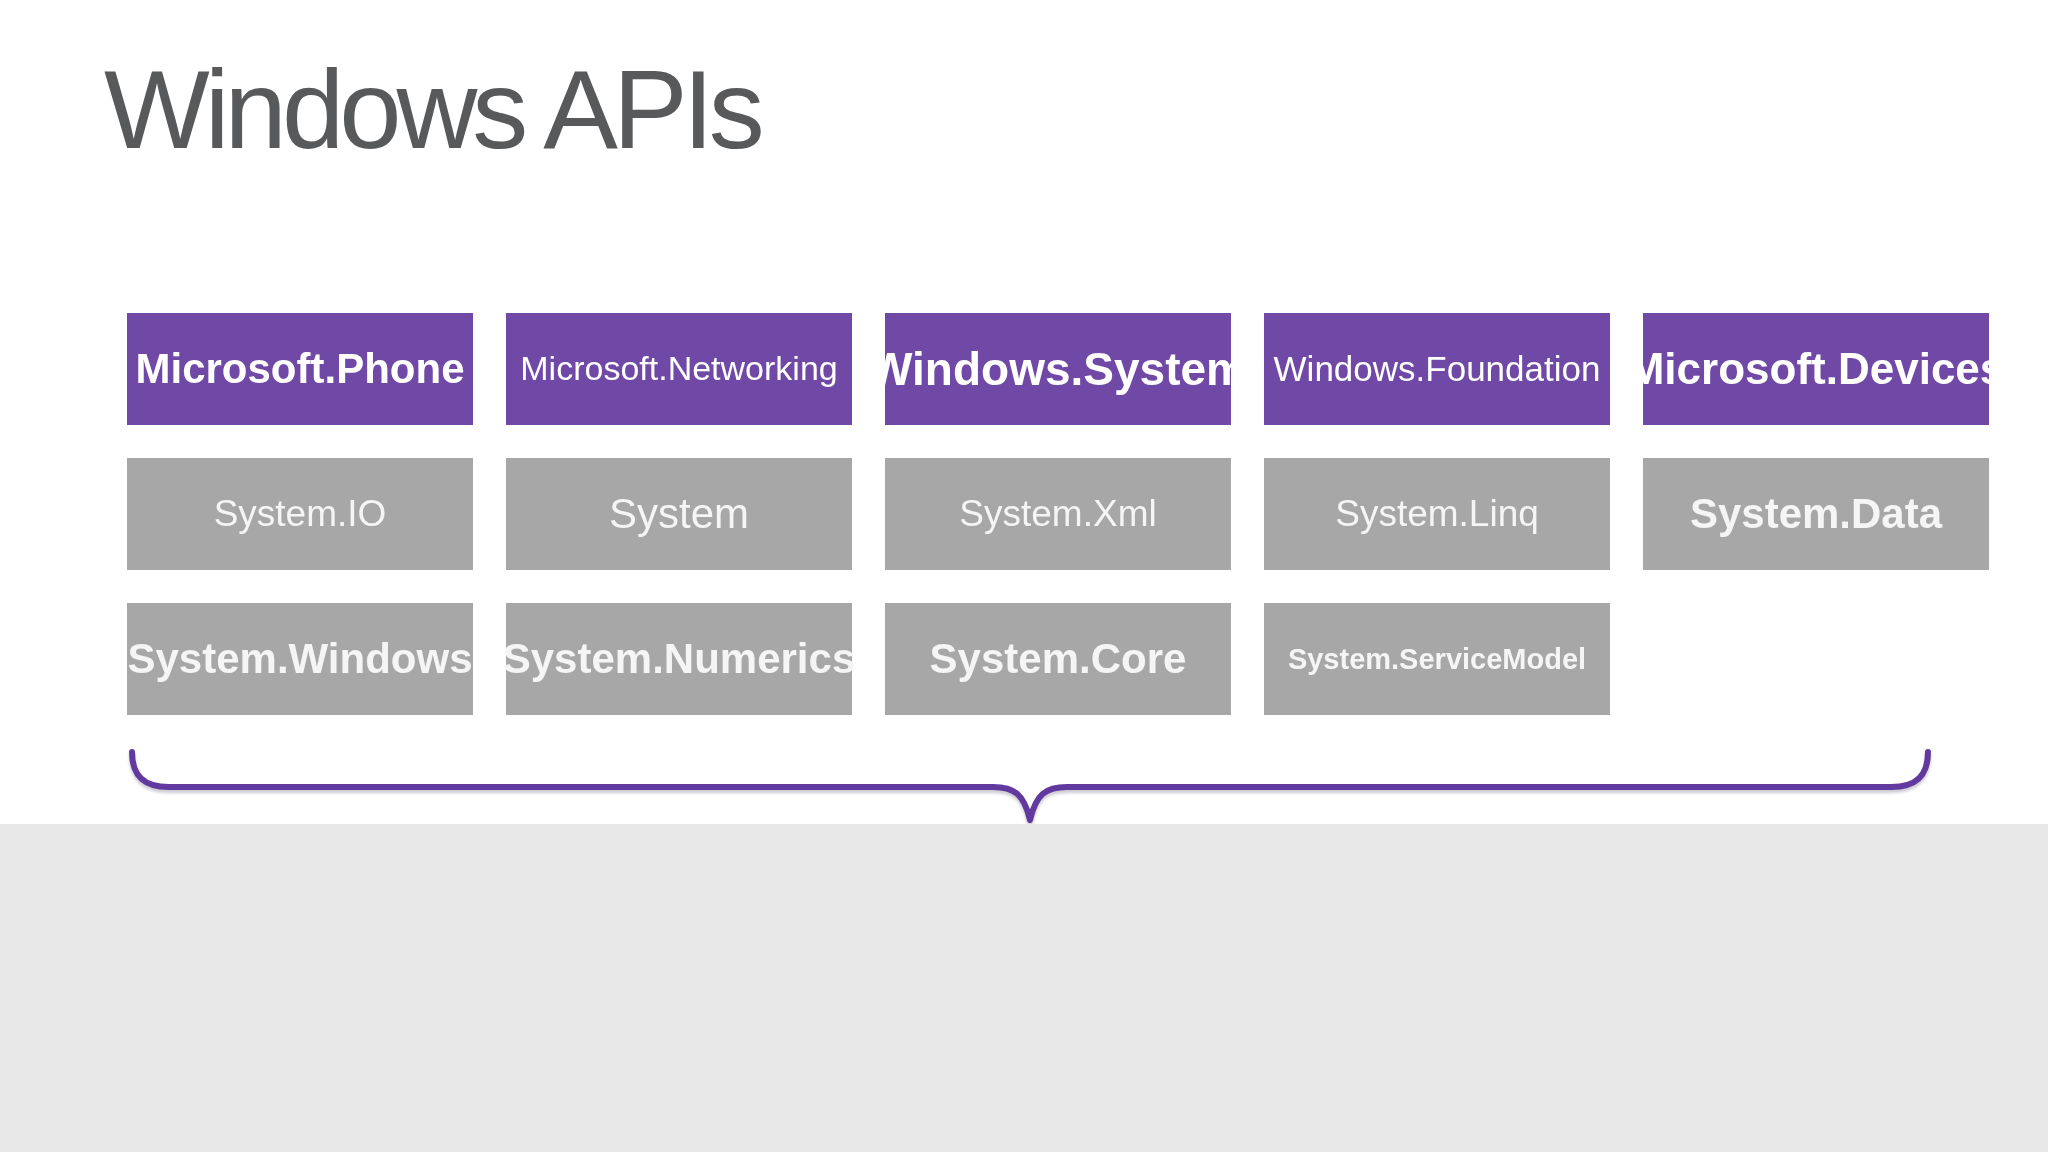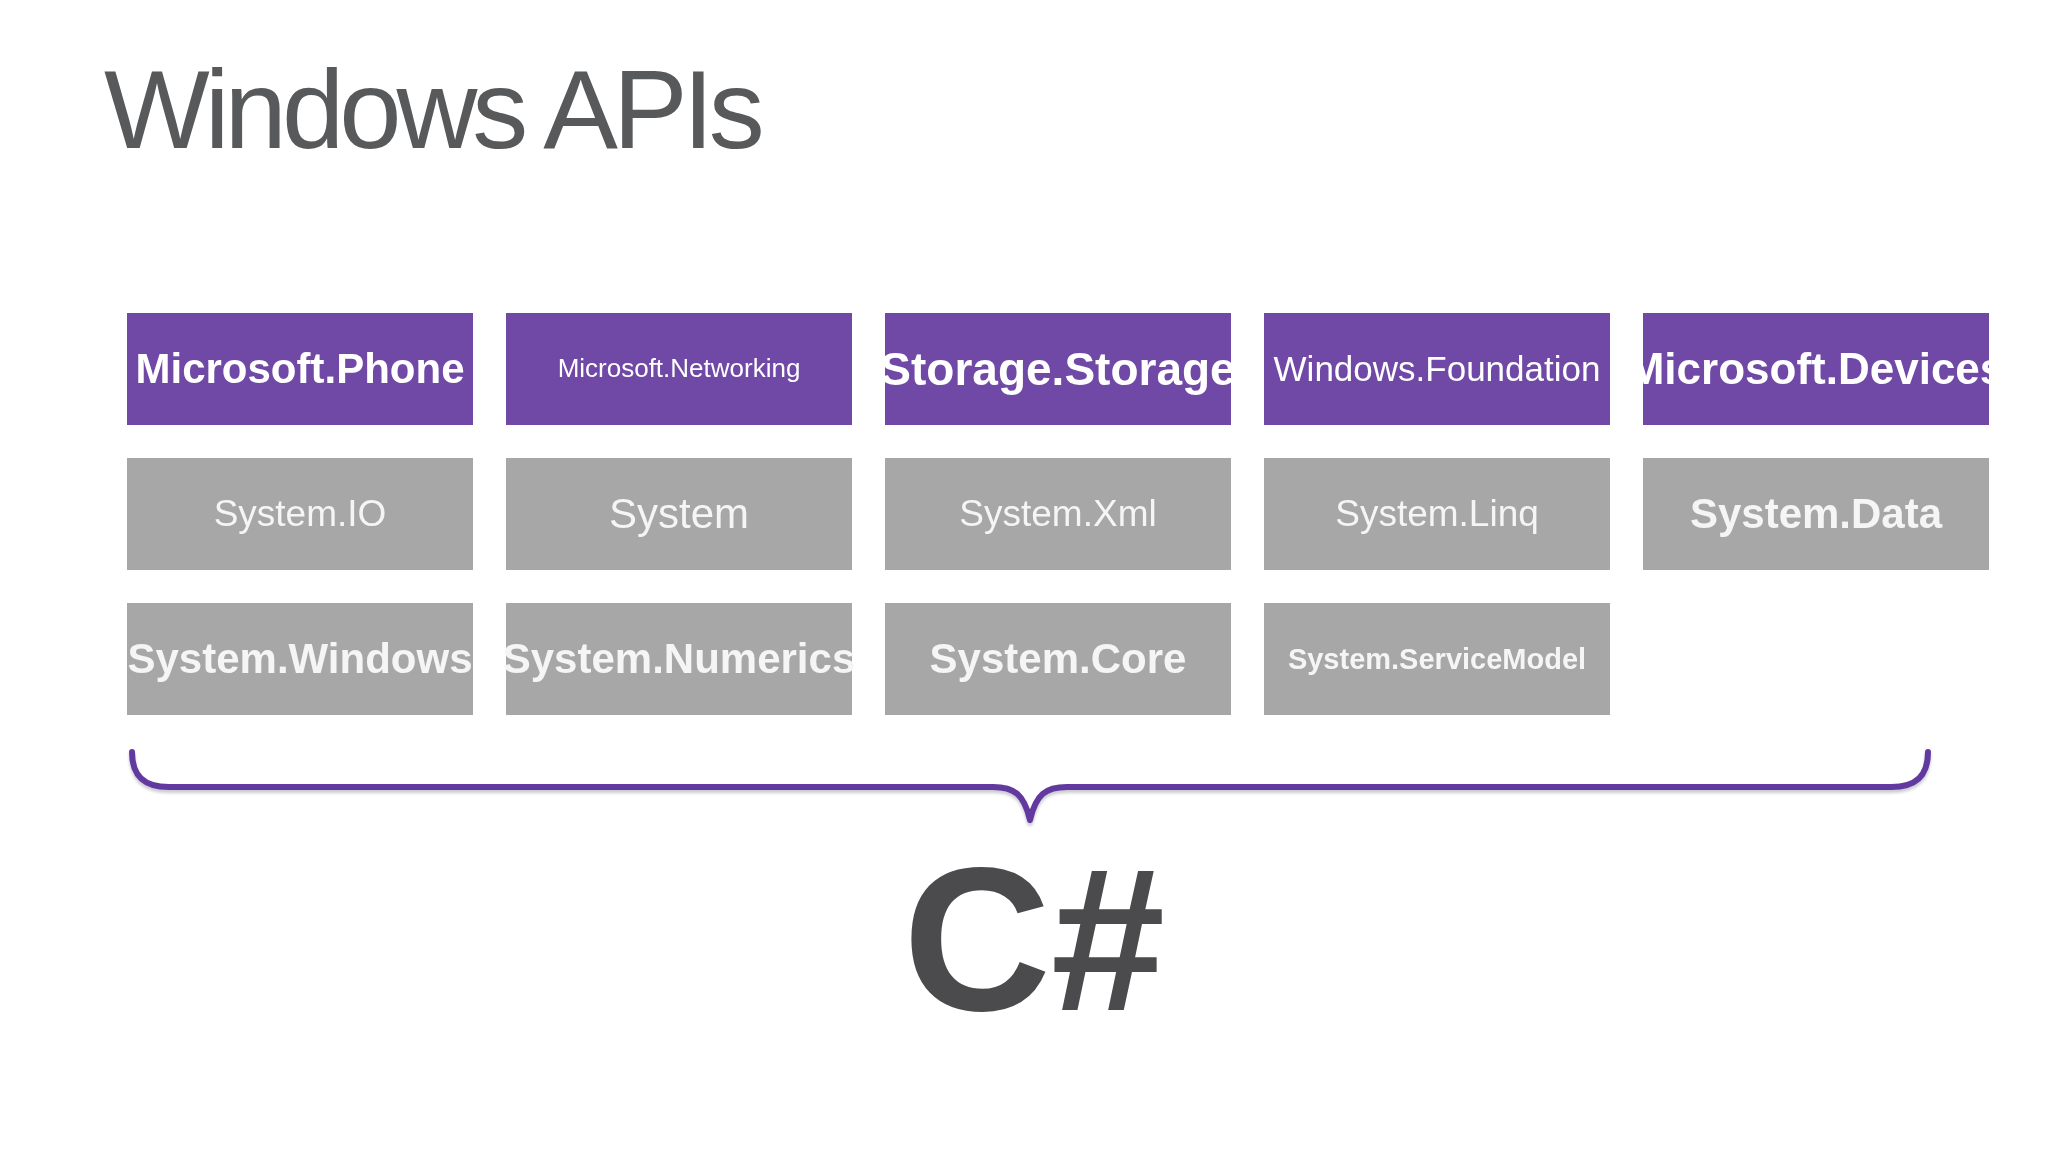--- a/index.html
+++ b/index.html
@@ -10,21 +10,21 @@
     --csharp_text:#4b4b4d;
     --box_text:#ffffff;
     --gray_box_text:#f5f5f5;
     --background:#ffffff;
   }
   *{box-sizing:border-box;margin:0;padding:0;}
   html,body{background:#e8e8e8;}
   body{font-family:"Liberation Sans","DejaVu Sans",sans-serif;}
   .slide{
     position:relative;
-    width:2048px;height:1152px;
+    width:2048px;height:824px;
     background:var(--background);
     overflow:hidden;
   }
   .slide-title{
     position:absolute;
     left:104px;top:54px;
     font-size:112px;
     font-weight:300;
     letter-spacing:-5px;
     color:var(--title_text);
@@ -44,21 +44,21 @@
   .cell{
     display:flex;
     align-items:center;
     justify-content:center;
     text-align:center;
     line-height:1.05;
     white-space:nowrap;
   }
   .cell.purple{background:var(--purple);color:var(--box_text);}
   .cell.gray{background:var(--gray);color:var(--gray_box_text);}
-  .fz33{font-size:29px}.fz34{font-size:26px}.fz35{font-size:35px}
+  .fz33{font-size:29px}.fz34{font-size:34px}.fz35{font-size:35px}
   .fz37{font-size:37px}.fz42{font-size:42px}.fz44{font-size:44px}.fz46{font-size:46px}
   .w400{font-weight:400}.w700{font-weight:700}
   .brace-wrap{
     position:absolute;
     left:127px;top:748px;
     width:1806px;height:82px;
   }
   .brace-wrap svg{
     display:block;width:100%;height:100%;
     filter:drop-shadow(0 3px 1.5px rgba(110,105,125,0.35));
@@ -78,21 +78,21 @@
 <body>
 
 <div class="slide">
 
   <h1 class="slide-title">Windows APIs</h1>
 
   <div class="api-grid">
 
     <div class="cell purple fz42 w700">Microsoft.Phone</div>
     <div class="cell purple fz34 w400">Microsoft.Networking</div>
-    <div class="cell purple fz46 w700">Storage.Storage</div>
+    <div class="cell purple fz46 w700">Windows.System</div>
     <div class="cell purple fz35 w400">Windows.Foundation</div>
     <div class="cell purple fz44 w700">Microsoft.Devices</div>
 
     <div class="cell gray fz37 w400">System.IO</div>
     <div class="cell gray fz42 w400">System</div>
     <div class="cell gray fz37 w400">System.Xml</div>
     <div class="cell gray fz37 w400">System.Linq</div>
 
     <div class="cell gray fz42 w700">System.Data</div>
     <div class="cell gray fz42 w700">System.Windows</div>

